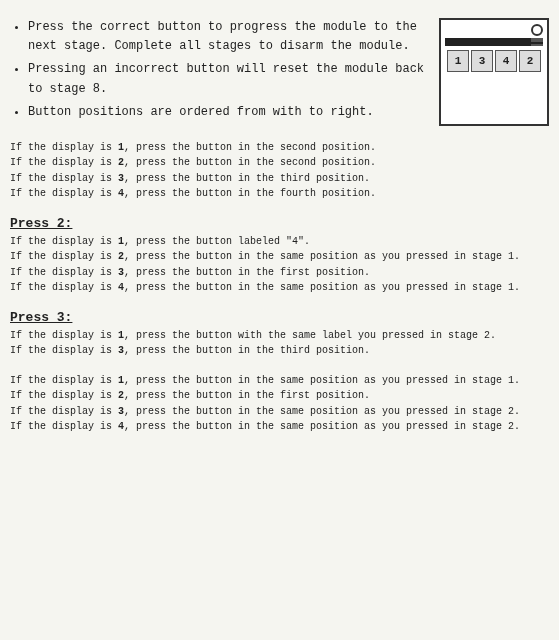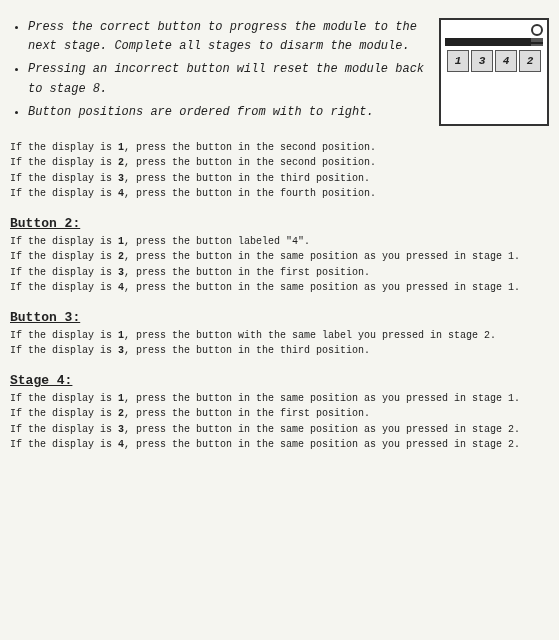--- a/index.html
+++ b/index.html
@@ -22,21 +22,20 @@
     }
     .subtitle {
       font-style: italic;
       font-size: 10px;
       margin-bottom: 10px;
       max-width: 370px;
     }
     .intro-section {
       display: flex;
       gap: 3px;
-      font-style: italic;
     }
     .intro-text {
       flex: 1;
     }
     .intro-text ul {
       margin-left: 18px;
       line-height: 1.6;
     }
     .intro-text ul li {
       margin-bottom: 4px;
@@ -154,31 +153,30 @@
 </div>
 
 <div id="stages-container">
     <div class="stage-section">
       <div class="stage-rule">If the display is <span class="bold">1</span>, press the button in the second position.</div>
       <div class="stage-rule">If the display is <span class="bold">2</span>, press the button in the second position.</div>
       <div class="stage-rule">If the display is <span class="bold">3</span>, press the button in the third position.</div>
       <div class="stage-rule">If the display is <span class="bold">4</span>, press the button in the fourth position.</div>
     </div>
     <div class="stage-section">
-      <div class="stage-title">Button 2:</div>
+      <div class="stage-title">Press 2:</div>
       <div class="stage-rule">If the display is <span class="bold">1</span>, press the button labeled "4".</div>
       <div class="stage-rule">If the display is <span class="bold">2</span>, press the button in the same position as you pressed in stage 1.</div>
       <div class="stage-rule">If the display is <span class="bold">3</span>, press the button in the first position.</div>
       <div class="stage-rule">If the display is <span class="bold">4</span>, press the button in the same position as you pressed in stage 1.</div>
     </div>
     <div class="stage-section">
-      <div class="stage-title">Button 3:</div>
+      <div class="stage-title">Press 3:</div>
       <div class="stage-rule">If the display is <span class="bold">1</span>, press the button with the same label you pressed in stage 2.</div>
       <div class="stage-rule">If the display is <span class="bold">3</span>, press the button in the third position.</div>
     </div>
     <div class="stage-section">
-      <div class="stage-title">Stage 4:</div>
       <div class="stage-rule">If the display is <span class="bold">1</span>, press the button in the same position as you pressed in stage 1.</div>
       <div class="stage-rule">If the display is <span class="bold">2</span>, press the button in the first position.</div>
       <div class="stage-rule">If the display is <span class="bold">3</span>, press the button in the same position as you pressed in stage 2.</div>
       <div class="stage-rule">If the display is <span class="bold">4</span>, press the button in the same position as you pressed in stage 2.</div>
     </div>
   </div>
 
 </body></html>

